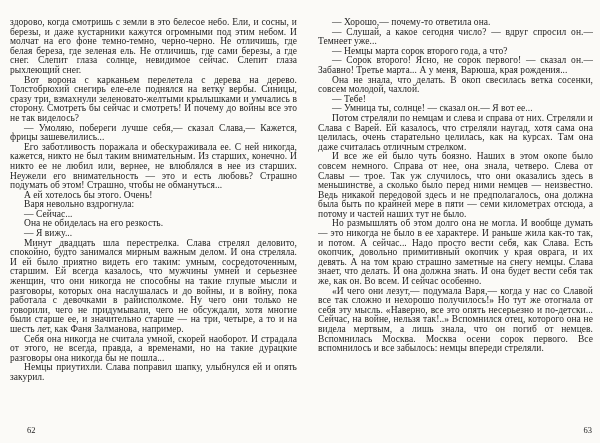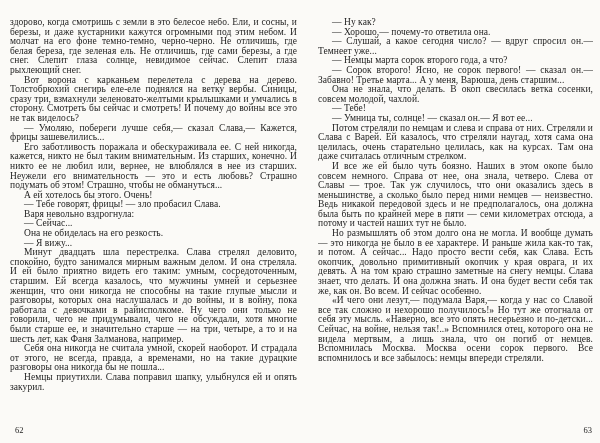--- a/index.html
+++ b/index.html
@@ -48,54 +48,52 @@
     text-indent: 14px;
   }
   .para.no-indent { text-indent: 0; }
   .page-num {
     position: absolute;
     bottom: 8px;
     font-size: 8.5px;
     line-height: 9px;
     color: var(--ink);
   }
-  .page-num.pos-left  { left: 5px; }
+  .page-num.pos-left  { left: 17px; }
   .page-num.pos-right { right: 1px; }
 </style>
 </head>
 <body>
 
 <div class="spread">
 
   <div class="page page-left">
     <div class="text-block">
         <p class="para no-indent">здорово, когда смотришь с земли в это белесое небо. Ели, и сосны, и березы, и даже кустарники кажутся огромными под этим небом. И молчат на его фоне темно-темно, черно-черно. Не отличишь, где белая береза, где зеленая ель. Не отличишь, где сами березы, а где снег. Слепит глаза солнце, невидимое сейчас. Слепит глаза рыхлеющий снег.</p>
         <p class="para">Вот ворона с карканьем перелетела с дерева на дерево. Толстобрюхий снегирь еле-еле поднялся на ветку вербы. Синицы, сразу три, взмахнули зеленовато-желтыми крылышками и умчались в сторону. Смотреть бы сейчас и смотреть! И почему до войны все это не так виделось?</p>
         <p class="para">— Умоляю, побереги лучше себя,— сказал Слава,— Кажется, фрицы зашевелились...</p>
         <p class="para">Его заботливость поражала и обескураживала ее. С ней никогда, кажется, никто не был таким внимательным. Из старших, конечно. И никто ее не любил или, вернее, не влюблялся в нее из старших. Неужели его внимательность — это и есть любовь? Страшно подумать об этом! Страшно, чтобы не обмануться...</p>
         <p class="para">А ей хотелось бы этого. Очень!</p>
-        <p class="para">— Тебе говорят, фрицы! — зло пробасил Слава.</p>
         <p class="para">Варя невольно вздрогнула:</p>
         <p class="para">— Сейчас...</p>
         <p class="para">Она не обиделась на его резкость.</p>
         <p class="para">— Я вижу...</p>
         <p class="para">Минут двадцать шла перестрелка. Слава стрелял деловито, спокойно, будто занимался мирным важным делом. И она стреляла. И ей было приятно видеть его таким: умным, сосредоточенным, старшим. Ей всегда казалось, что мужчины умней и серьезнее женщин, что они никогда не способны на такие глупые мысли и разговоры, которых она наслушалась и до войны, и в войну, пока работала с девочками в райисполкоме. Ну чего они только не говорили, чего не придумывали, чего не обсуждали, хотя многие были старше ее, и значительно старше — на три, четыре, а то и на шесть лет, как Фаня Залманова, например.</p>
         <p class="para">Себя она никогда не считала умной, скорей наоборот. И страдала от этого, не всегда, правда, а временами, но на такие дурацкие разговоры она никогда бы не пошла...</p>
         <p class="para">Немцы приутихли. Слава поправил шапку, улыбнулся ей и опять закурил.</p>
       </div>
     <div class="page-num pos-left">62</div>
   </div>
 
   <div class="page page-right">
     <div class="text-block">
-        <p class="para">— Ну как?</p>
         <p class="para">— Хорошо,— почему-то ответила она.</p>
         <p class="para">— Слушай, а какое сегодня число? — вдруг спросил он.— Темнеет уже...</p>
         <p class="para">— Немцы марта сорок второго года, а что?</p>
-        <p class="para">— Сорок второго! Ясно, не сорок первого! — сказал он.— Забавно! Третье марта... А у меня, Варюша, день старшим...</p>
+        <p class="para">— Сорок второго! Ясно, не сорок первого! — сказал он.— Забавно! Третье марта... А у меня, Варюша, края рождения...</p>
         <p class="para">Она не знала, что делать. В окоп свесилась ветка сосенки, совсем молодой, чахлой.</p>
         <p class="para">— Тебе!</p>
         <p class="para">— Умница ты, солнце! — сказал он.— Я вот ее...</p>
         <p class="para">Потом стреляли по немцам и слева и справа от них. Стреляли и Слава с Варей. Ей казалось, что стреляли наугад, хотя сама она целилась, очень старательно целилась, как на курсах. Там она даже считалась отличным стрелком.</p>
         <p class="para">И все же ей было чуть боязно. Наших в этом окопе было совсем немного. Справа от нее, она знала, четверо. Слева от Славы — трое. Так уж случилось, что они оказались здесь в меньшинстве, а сколько было перед ними немцев — неизвестно. Ведь никакой передовой здесь и не предполагалось, она должна была быть по крайней мере в пяти — семи километрах отсюда, а потому и частей наших тут не было.</p>
         <p class="para">Но размышлять об этом долго она не могла. И вообще думать — это никогда не было в ее характере. И раньше жила как-то так, и потом. А сейчас... Надо просто вести себя, как Слава. Есть окопчик, довольно примитивный окопчик у края оврага, и их девять. А на том краю страшно заметные на снегу немцы. Слава знает, что делать. И она должна знать. И она будет вести себя так же, как он. Во всем. И сейчас особенно.</p>
         <p class="para">«И чего они лезут,— подумала Варя,— когда у нас со Славой все так сложно и нехорошо получилось!» Но тут же отогнала от себя эту мысль. «Наверно, все это опять несерьезно и по-детски... Сейчас, на войне, нельзя так!..» Вспомнился отец, которого она не видела мертвым, а лишь знала, что он погиб от немцев. Вспомнилась Москва. Москва осени сорок первого. Все вспомнилось и все забылось: немцы впереди стреляли.</p>
       </div>
     <div class="page-num pos-right">63</div>
   </div>

